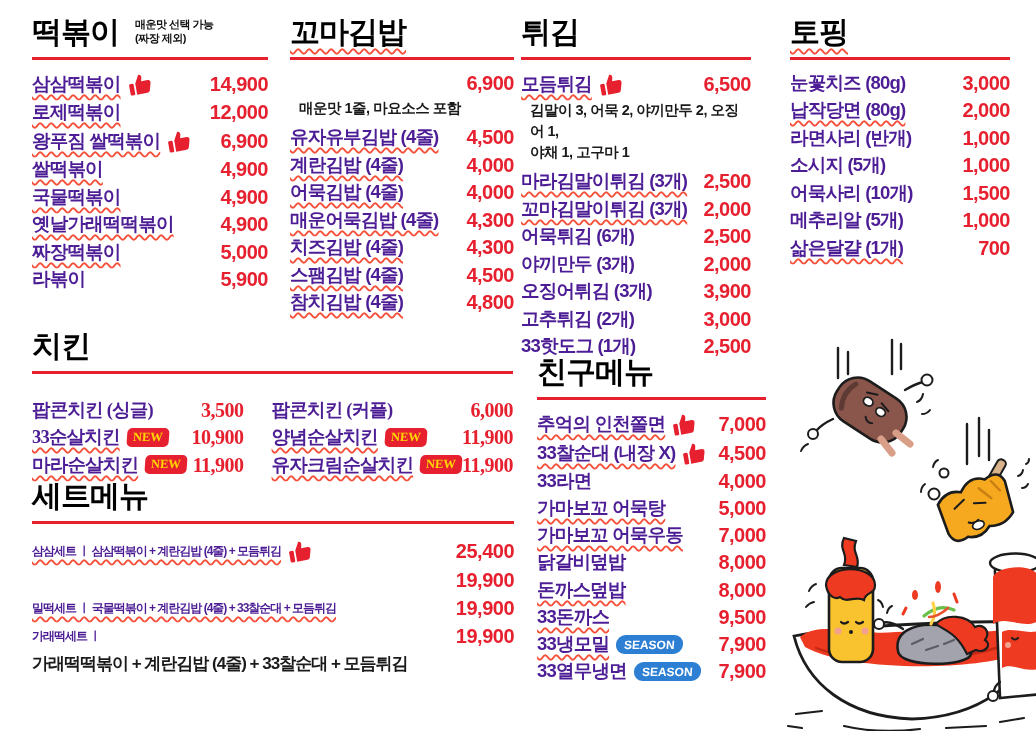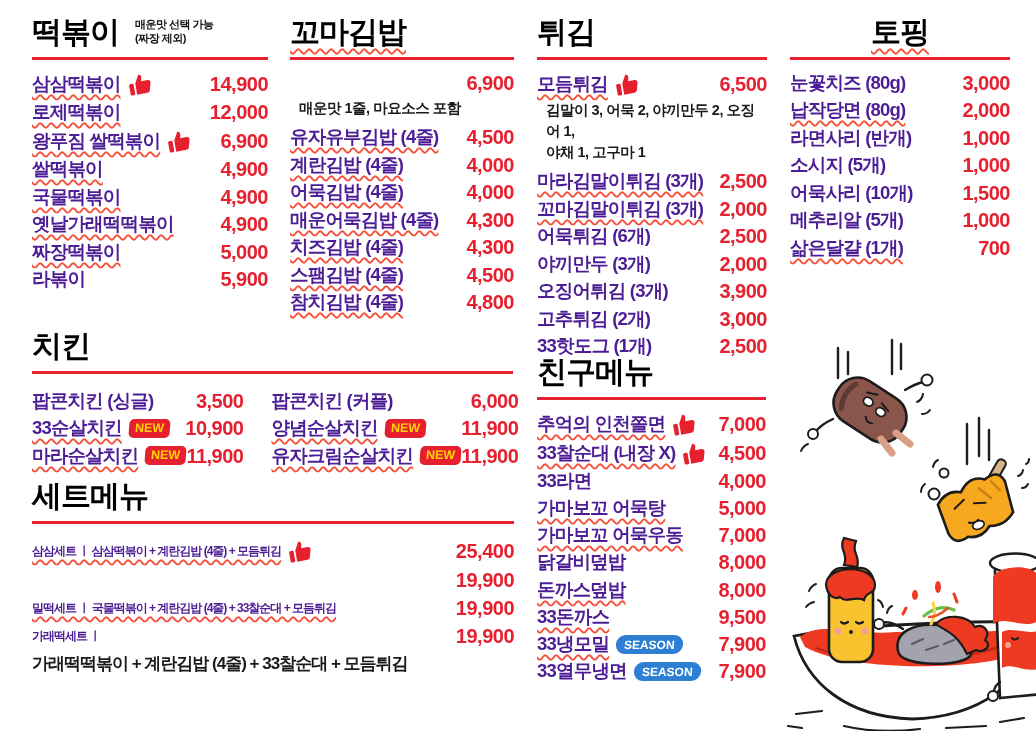--- a/index.html
+++ b/index.html
@@ -32,27 +32,27 @@
   .thumb svg{transform:rotate(-10deg);display:block;}
   .badge{
     display:inline-block;border-radius:5px;font-weight:800;line-height:1;
     padding:3px 6px 3px;transform:skewX(-4deg);white-space:nowrap;
   }
   .badge-new{background:#e6202e;color:#ffd400;font-size:12.5px;letter-spacing:0;}
   .badge-season{background:#2d7fd3;color:#ffffff;font-size:12px;border-radius:9px;padding:3.5px 8px;}
   
   #sec-tteokbokki{left:32px;top:16px;width:236px;}
   #sec-gimbap{left:290px;top:16px;width:224px;}
-  #sec-twigim{left:537px;top:16px;width:230px;}
-  #sec-topping{left:790px;top:16px;width:220px;text-align:center;}
+  #sec-twigim{left:521px;top:16px;width:230px;}
+  #sec-topping{left:790px;top:16px;width:220px;}
   #sec-chicken{left:32px;top:330px;width:481px;}
   #sec-set{left:32px;top:480px;width:482px;}
   #sec-chingu{left:537px;top:356px;width:229px;}
   .chicken-cols{display:flex;gap:28px;margin-top:13px;}
-  .chicken-cols .items{flex:1;margin-top:4px;}
+  .chicken-cols .items{flex:1;margin-top:13px;font-family:Liberation Serif, serif;}
   #sec-set .iname{font-size:12px;letter-spacing:-1px;}
   #sec-set .item{margin-bottom:8px;}
   #sec-set .items{margin-top:16px;}
   #sec-set .inote{font-size:17px;font-weight:700;letter-spacing:-1px;margin-left:0;}
   #sec-chingu .item{margin-bottom:7.2px;}
   .illu{position:absolute;left:786px;top:332px;width:250px;height:399px;overflow:hidden;}
 </style>
 </head>
 <body>
 

